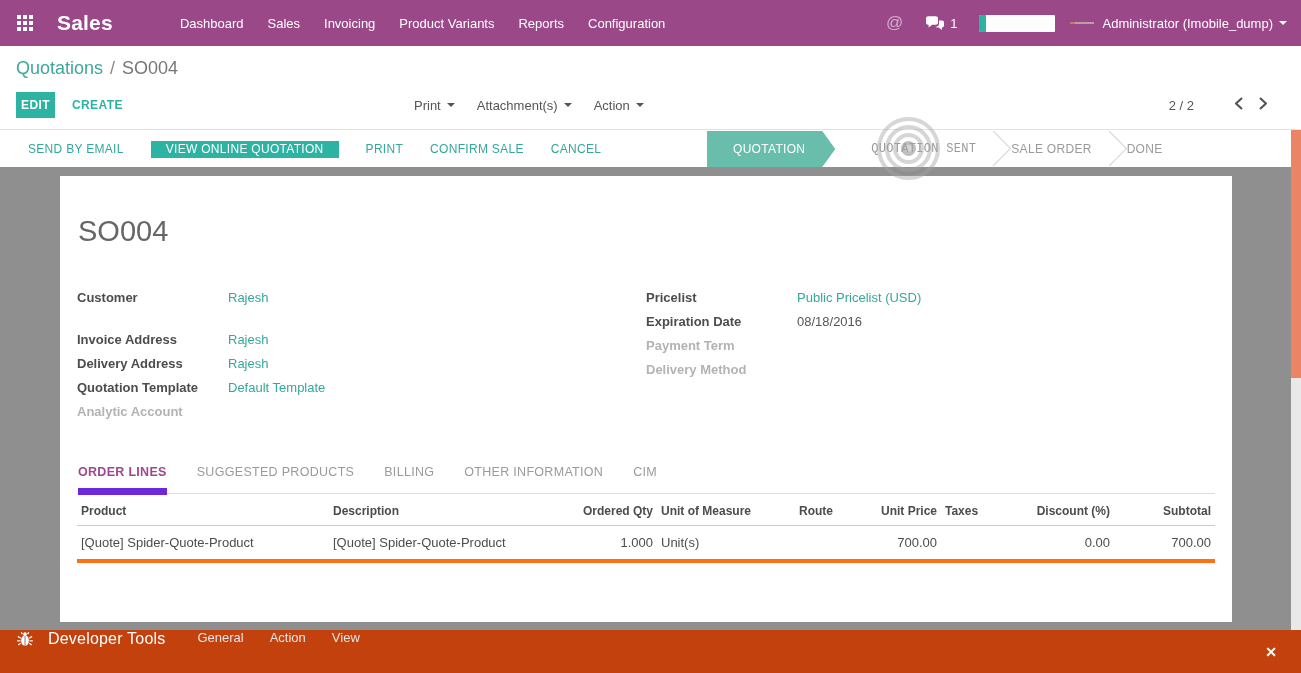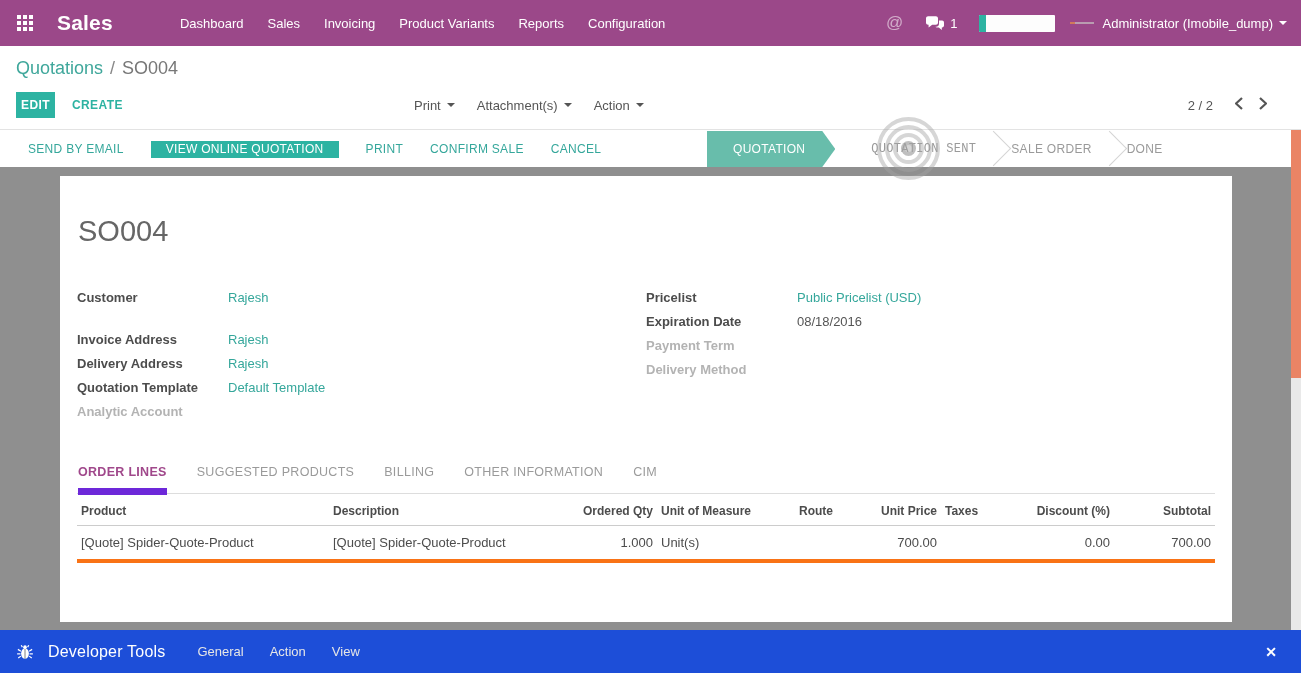--- a/index.html
+++ b/index.html
@@ -41,21 +41,21 @@
   .bc-sep { margin:0 7px; color:#888; }
   .cp-buttons { position:absolute; top:46px; left:16px; display:flex; align-items:center; }
   .btn-edit { background:#2db3a2; color:#fff; font-size:12px; font-weight:700;
               letter-spacing:.4px; padding:6px 5px; border:none; cursor:pointer; }
   .btn-create { color:#2db3a2; font-size:12px; font-weight:700; letter-spacing:.4px;
                 background:none; border:none; margin-left:17px; cursor:pointer; }
   .cp-dropdowns { position:absolute; top:46px; left:414px; display:flex; align-items:center;
                   font-size:13px; color:#555; height:26px; }
   .dropdown { display:flex; align-items:center; margin-right:22px; cursor:pointer; }
   .pager { position:absolute; top:46px; right:26px; display:flex; align-items:center;
-           height:26px; font-size:13px; color:#555; }
+           height:26px; font-size:13px; color:#555;gap:19px; }
   .pager-arrows { display:flex; margin-left:14px; }
   .pager-btn { background:none; border:none; cursor:pointer; padding:2px 8px; }
 
   
   .statusbar { position:absolute; top:131px; left:0; width:1301px; height:36px;
                background:#fff; display:flex; align-items:center; }
   .sb-left { display:flex; align-items:center; margin-left:28px; }
   .sb-link { background:none; border:none; color:#35a79b; font-size:12px;
              letter-spacing:.3px; margin-right:27px; cursor:pointer; }
   .sb-primary { background:#2db3a2; border:none; color:#fff; font-size:12px;
@@ -101,22 +101,22 @@
                    border-bottom:1px solid #ccc; text-align:left; white-space:nowrap; }
   table.lines td { font-size:13px; color:#4c4c4c; padding:9px 4px; border-bottom:4px solid #f97316;
                    white-space:nowrap; overflow:hidden; }
   .al-r { text-align:right !important; }
 
   
   .scrollbar { position:absolute; top:130px; right:0; width:10px; height:500px; background:#e9e9e9; }
   .scroll-thumb { position:absolute; top:0; left:0; width:10px; height:248px; background:#ea8465; cursor:pointer; }
 
   
-  .devbar { position:absolute; left:0; bottom:0; width:1301px; height:43px; background:#1d4ed8;
-            display:flex; align-items:center; color:#fff; }
+  .devbar { position:absolute; left:0; bottom:0; width:1301px; height:43px; background:#c2410c;
+            display:flex; color:#fff; }
   .bug-icon { margin-left:16px; display:flex; }
   .dev-title { font-size:16px; margin-left:14px; letter-spacing:.2px; }
   .dev-menu { display:flex; margin-left:32px; }
   .dev-item { font-size:13px; color:#e6e6e6; margin-right:26px; cursor:pointer; }
   .dev-close { margin-left:auto; margin-right:24px; background:none; border:none; color:#fff;
                font-size:14px; font-weight:700; cursor:pointer; }
 </style>
 </head>
 <body>
 

